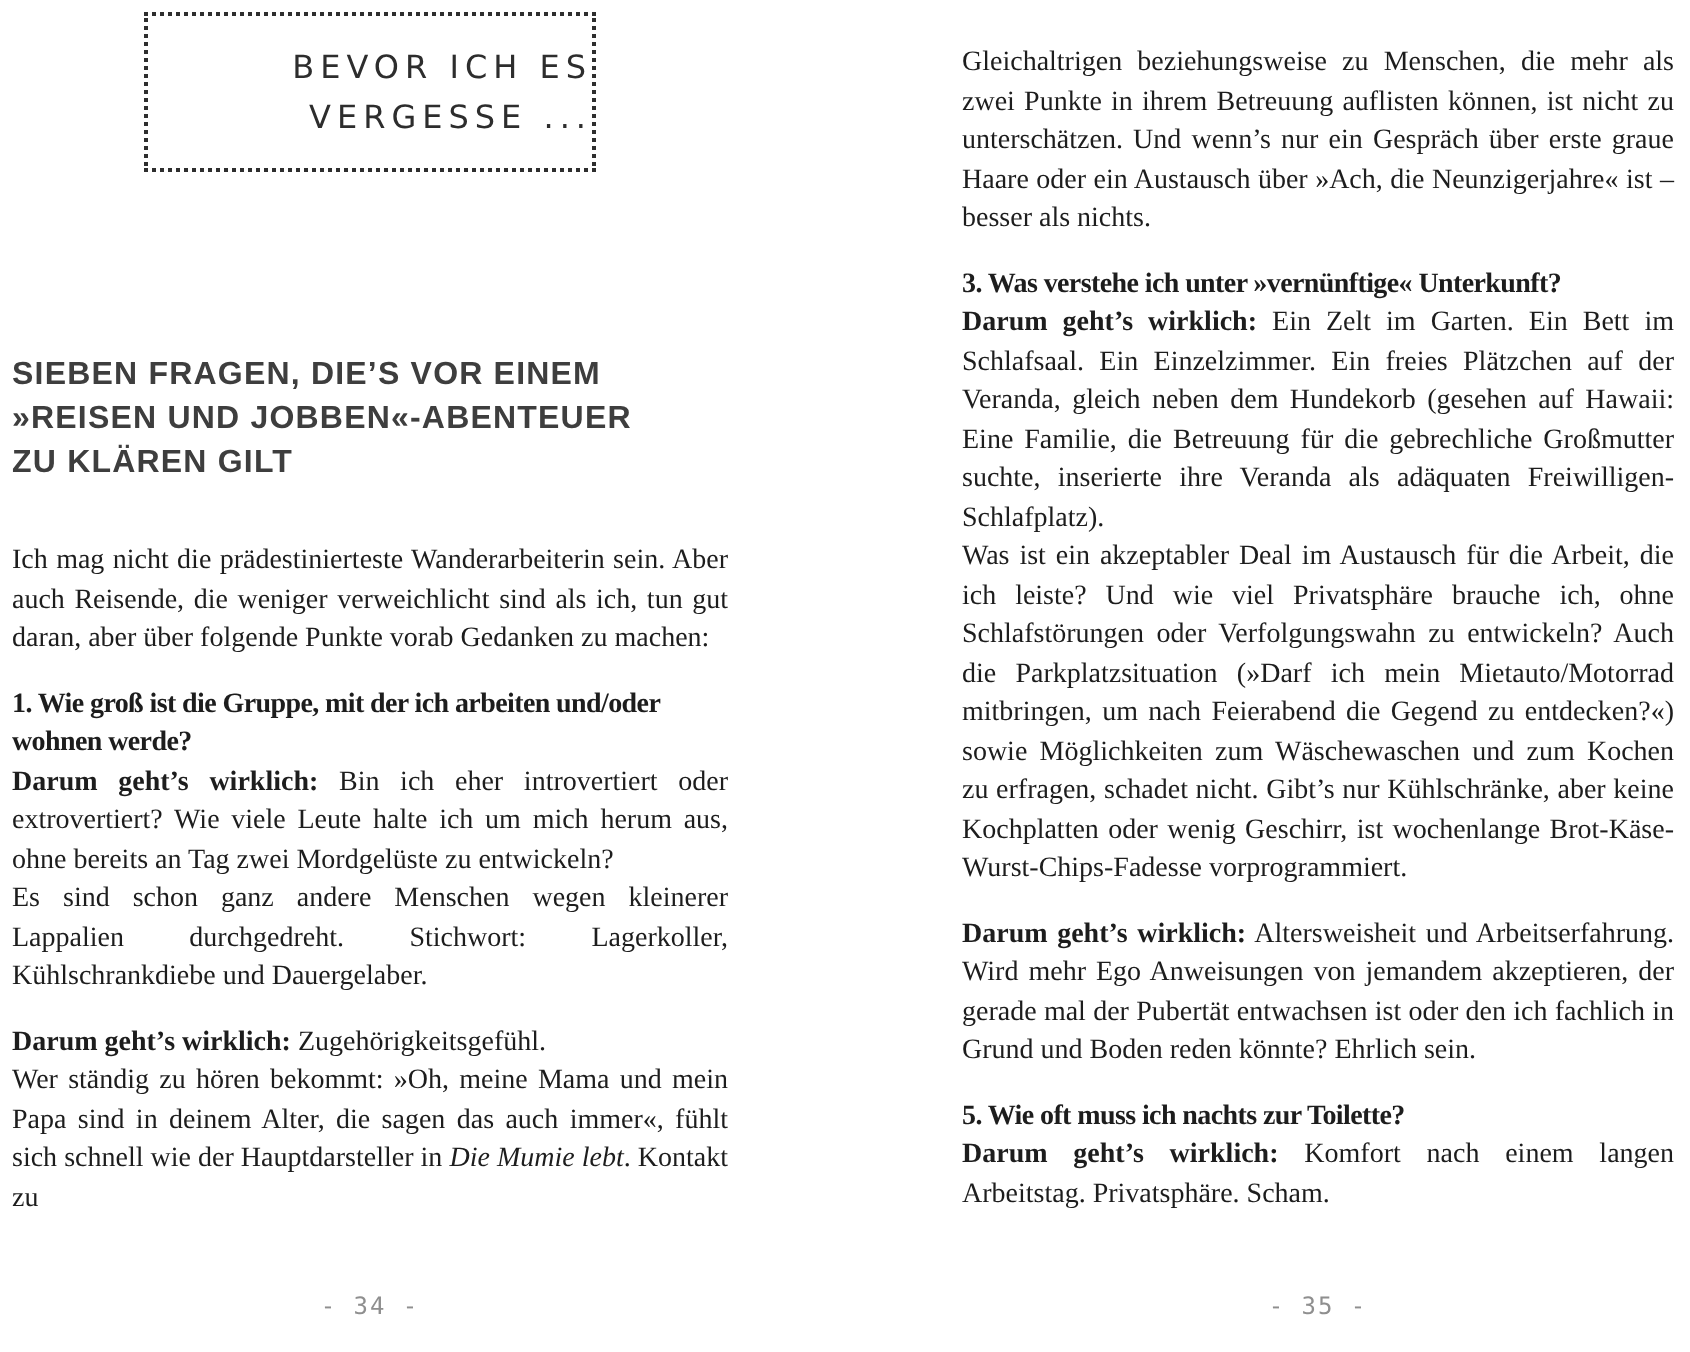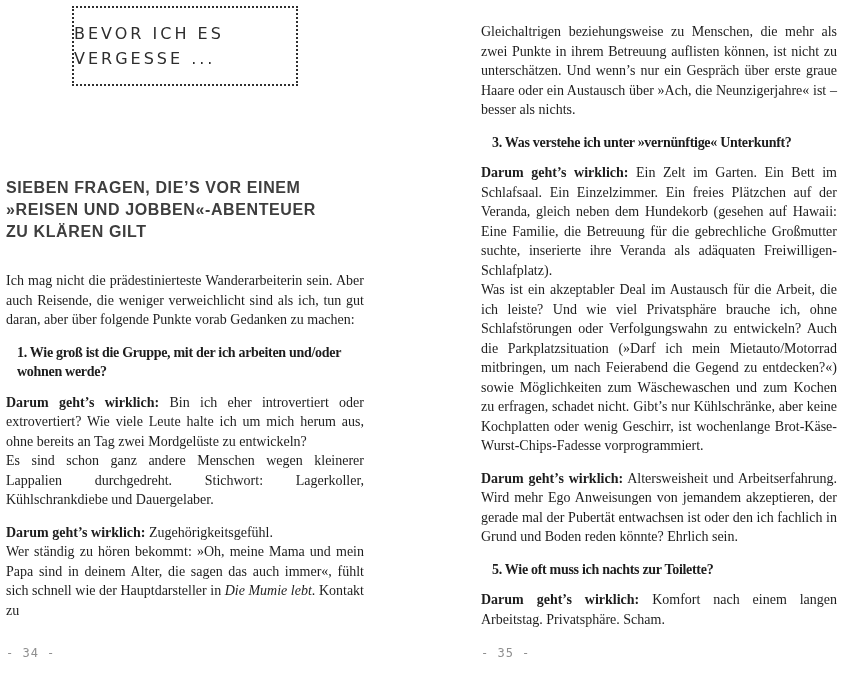--- a/index.html
+++ b/index.html
@@ -30,21 +30,21 @@
   }
   .badge-box {
     box-sizing: border-box;
     width: 226px;
     height: 80px;
     margin: 6px auto 0;
     border: 2px dotted #2e2e2e;
     display: flex;
     flex-direction: column;
     justify-content: center;
-    align-items: flex-start;
+    align-items: flex-end;
     row-gap: 3px;
   }
   .badge-line {
     font-family: "DejaVu Sans", sans-serif;
     font-size: 16px;
     letter-spacing: 3px;
     color: #2d2d2d;
     line-height: 22px;
     white-space: nowrap;
   }
@@ -64,38 +64,38 @@
     text-align: justify;
     font-size: 14px;
     line-height: 19.5px;
     color: #1d1d1d;
     hyphens: auto;
     -webkit-hyphens: auto;
   }
   .intro { margin-top: 28px; }
   .section { margin-top: 13px; }
   .section-heading {
-    margin: 11px;
+    margin: 0;
     font-weight: 700;
     font-size: 14px;
     line-height: 19.5px;
     letter-spacing: -0.3px;
     text-align: left;
     color: #1d1d1d;
   }
   .body-text strong { font-weight: 700; }
   .body-text em { font-style: italic; }
   .page-number {
     position: absolute;
     top: 646px;
     font-family: "DejaVu Sans Mono", monospace;
     font-size: 12px;
     letter-spacing: 1px;
     color: #8f8f8f;
-    text-align: left;
+    text-align: center;
   }
   .page-number.pn-left { left: 6px; width: 358px; }
   .page-number.pn-right { left: 481px; width: 356px; }
 </style>
 </head>
 <body>
 
 <div class="spread">
 
   <div class="page-left">

